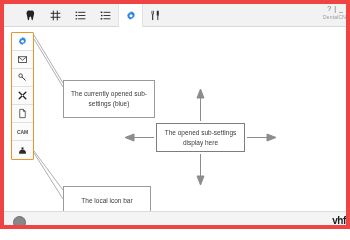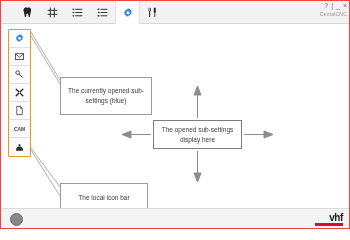--- a/index.html
+++ b/index.html
@@ -6,21 +6,21 @@
   body{
     width:350px;height:229px;
     font-family:"Liberation Sans", sans-serif;
     background:#ffffff;
     overflow:hidden;
   }
   #app{
     position:relative;
     width:350px;height:229px;
     box-sizing:border-box;
-    border:1px solid #ef4444;
+    border:4px solid #ef4444;
     background:#ffffff;
     overflow:hidden;
   }
 
   
   .topbar{
     position:absolute;left:0;top:0;width:350px;height:23px;
     background:#f2f2f2;
     border-bottom:1px solid #d8d8d8;
     box-sizing:border-box;

